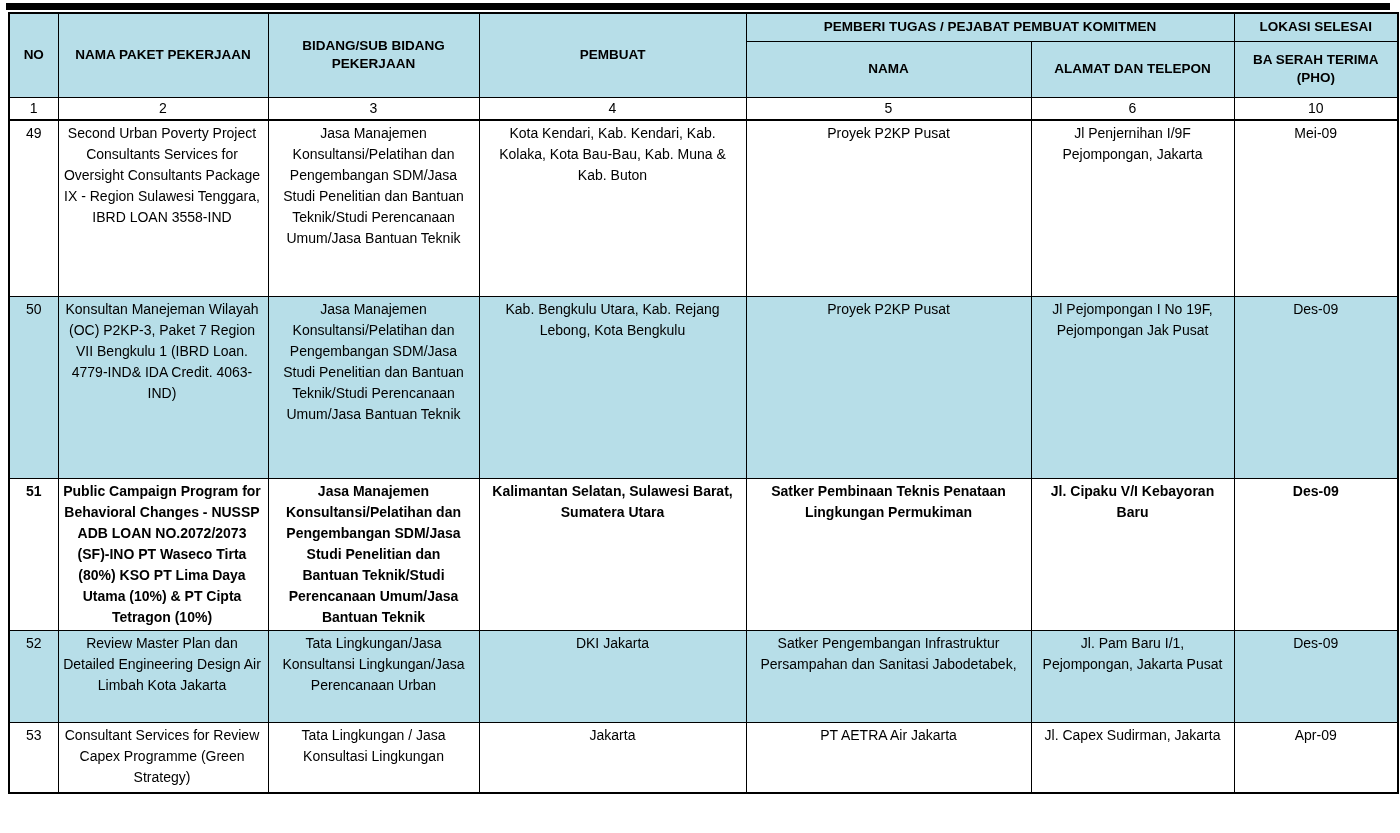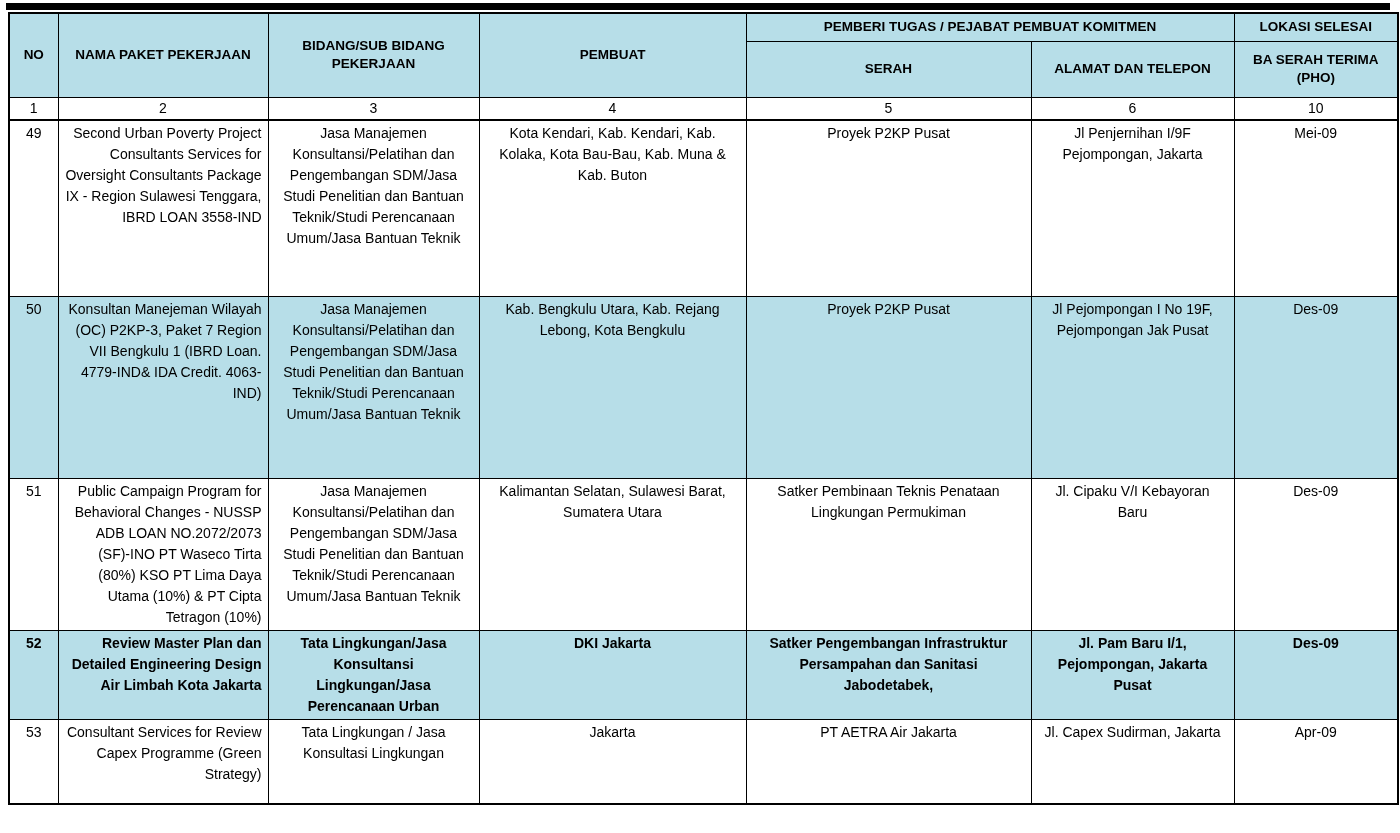--- a/index.html
+++ b/index.html
@@ -21,26 +21,26 @@
   thead th {
     background:var(--hl); font-weight:bold; font-size:13.5px;
     vertical-align:middle; line-height:1.35; padding:2px 6px;
   }
   tr.numrow td {
     height:23px; padding:0 2px; line-height:21px; font-size:14px;
     border-bottom:2px solid var(--border); background:#fff;
   }
   tbody td { background:#fff; }
   tbody tr.hl td { background:var(--hl);margin-top:32px; }
-  tbody td.c-nama-paket { text-align:right; padding-left:4px; padding-right:6px; }
+  tbody td.c-nama-paket { text-align:center; padding-left:4px; padding-right:6px; }
   tr.r0 td { height:176px; }
   tr.r1 td { height:182px; }
-  tr.r2 td { height:148px; }
-  tr.r3 td { height:76px;font-weight:bold; }
-  tr.r4 td { height:85px; }
+  tr.r2 td { height:148px;font-weight:bold; }
+  tr.r3 td { height:92px; }
+  tr.r4 td { height:71px; }
   tr.hdr1 th { height:28px; }
   tr.hdr2 th { height:56px; }
 </style>
 </head>
 <body>
 
 <div class="topbar"></div>
 
 <table class="doc">
   <colgroup>
@@ -55,21 +55,21 @@
   <thead>
     <tr class="hdr1">
       <th rowspan="2">NO</th>
       <th rowspan="2">NAMA PAKET PEKERJAAN</th>
       <th rowspan="2">BIDANG/SUB BIDANG PEKERJAAN</th>
       <th rowspan="2">PEMBUAT</th>
       <th colspan="2">PEMBERI TUGAS / PEJABAT PEMBUAT KOMITMEN</th>
       <th>LOKASI SELESAI</th>
     </tr>
     <tr class="hdr2">
-      <th>SERAH</th>
+      <th>NAMA</th>
       <th>ALAMAT DAN TELEPON</th>
       <th>BA SERAH TERIMA (PHO)</th>
     </tr>
     <tr class="numrow">
       <td>1</td>
       <td>2</td>
       <td>3</td>
       <td>4</td>
       <td>5</td>
       <td>6</td>

